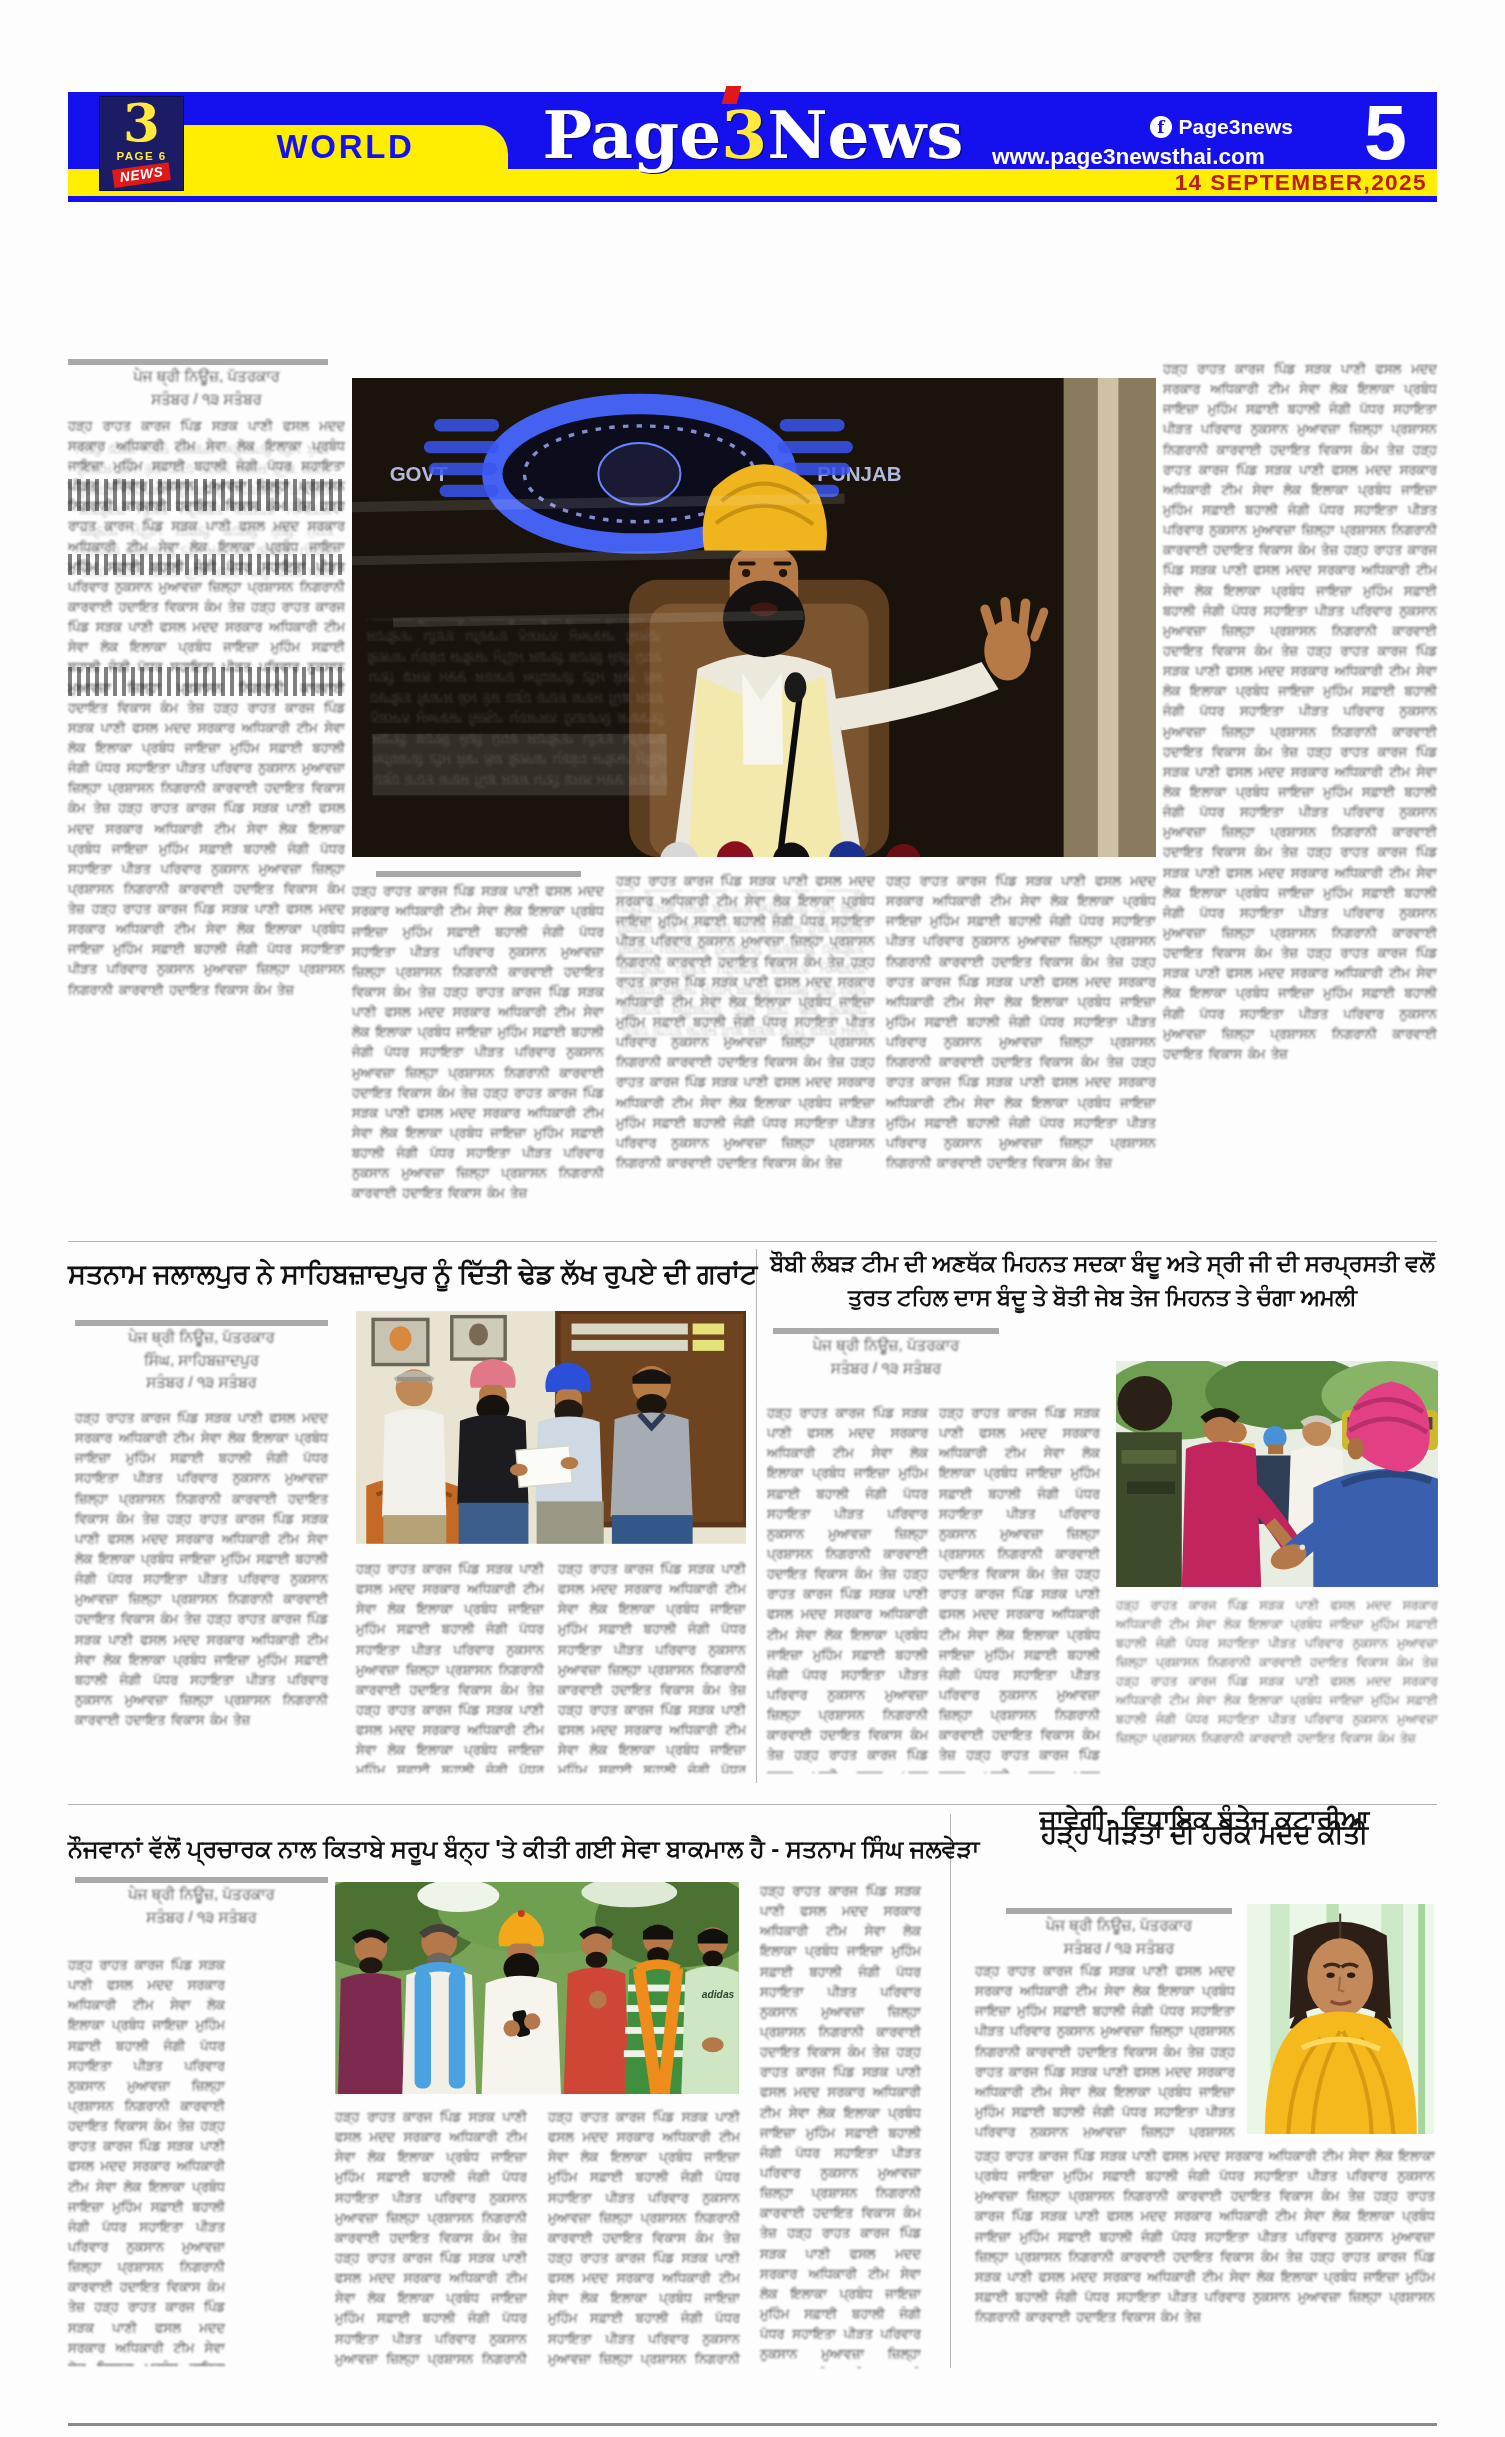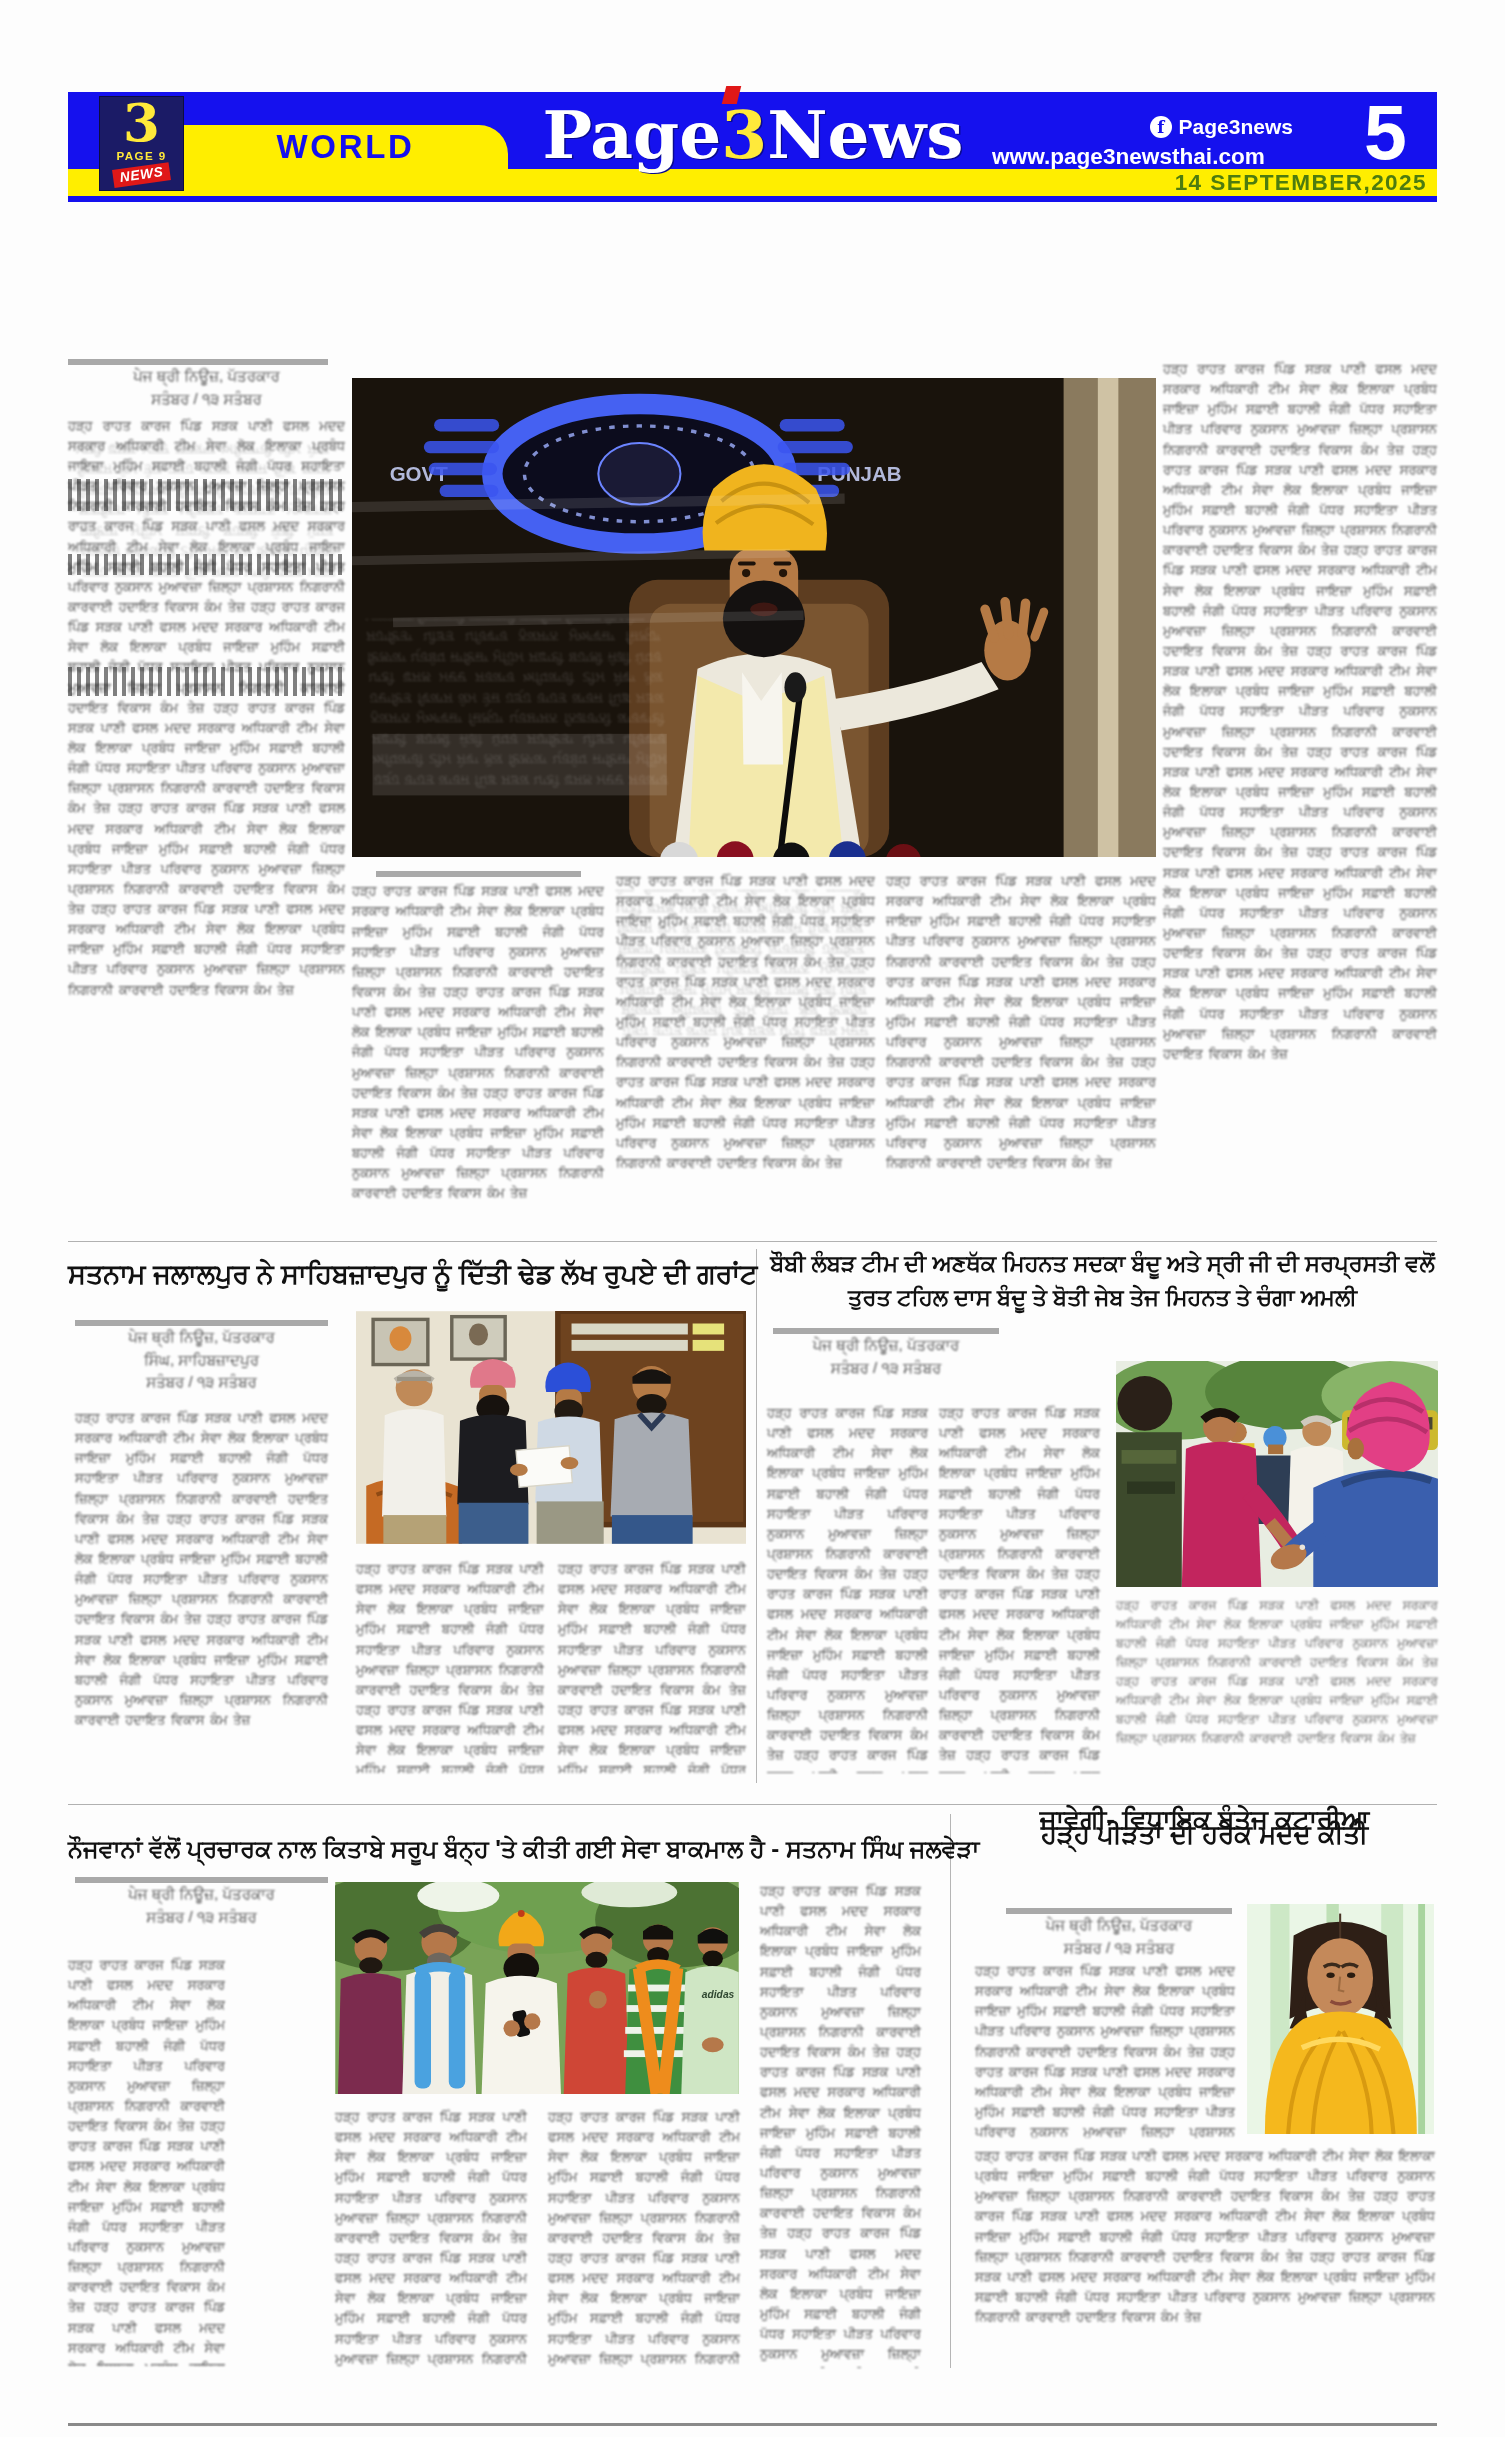--- a/index.html
+++ b/index.html
@@ -20,21 +20,21 @@
   .world{color:#1511ee;font-weight:bold;font-size:33px;letter-spacing:2.7px;}
   .masthead-title{color:#ffffff;font-family:"DejaVu Serif",serif;font-weight:bold;font-size:66px;
                   text-align:center;white-space:nowrap;text-shadow:1.4px 1.4px 0 #0a0a90;}
   .masthead-title .digit{color:#ffe93a;position:relative;}
   .red-tick{position:absolute;width:15px;height:18px;background:#e01818;top:-9.6px;left:2.7px;transform:skewX(-14deg);}
   .social-row{color:#ffffff;font-size:21px;font-weight:bold;display:flex;align-items:center;gap:6.8px;justify-content:flex-end;}
   .fb-circle{width:22px;height:22px;border-radius:50%;background:#ffffff;color:#1511ee;display:inline-flex;
              align-items:center;justify-content:center;font-family:"DejaVu Serif",serif;font-weight:bold;font-size:16.4px;}
   .website{color:#ffffff;font-size:22.6px;font-weight:bold;text-align:left;}
   .pagenum{color:#ffffff;font-size:77px;font-weight:bold;line-height:1;}
-  .date-text{color:#4d7c0f;font-size:22.6px;font-weight:bold;letter-spacing:1.4px;text-align:right;
+  .date-text{color:#b91c1c;font-size:22.6px;font-weight:bold;letter-spacing:1.4px;text-align:right;
              filter:blur(0.7px);}
 
   
   .lead-headline{color:#0b0b0b;font-weight:bold;font-size:45px;text-align:center;line-height:1.35;
                  filter:blur(0.3px);white-space:nowrap;}
   .sec-headline{color:#111111;font-weight:bold;text-align:center;filter:blur(0.3px);white-space:nowrap;}
 
   
   .garble{color:#3d3d3d;font-size:13px;line-height:1.55;text-align:justify;overflow:hidden;
           filter:blur(0.8px);word-spacing:2.1px;}
@@ -59,21 +59,21 @@
   <div class="abs band" style="left:68px;top:92px;width:1369px;height:103px;"></div>
   <div class="abs yellowstrip" style="left:68px;top:169px;width:1369px;height:27px;"></div>
   <div class="abs bluerule" style="left:68px;top:196px;width:1369px;height:5.5px;"></div>
 
   <div class="abs yellow-tab" style="left:183px;top:125px;width:325px;height:44px;">
     <span class="world">WORLD</span>
   </div>
 
   <div class="abs logo-box" style="left:99px;top:96px;width:83px;height:93px;">
     <span class="logo-digit">3</span>
-    <span class="logo-line">PAGE 9</span>
+    <span class="logo-line">PAGE 6</span>
     <span class="logo-badge">NEWS</span>
   </div>
 
   <div class="abs masthead-title" style="left:534px;top:96px;width:438px;">
     <span>Page</span><span class="digit"><span class="red-tick"></span><span>3</span></span><span>News</span>
   </div>
 
   <div class="abs social-row" style="left:992px;top:115px;width:301px;">
     <span class="fb-circle">f</span>
     <span>Page3news</span>

